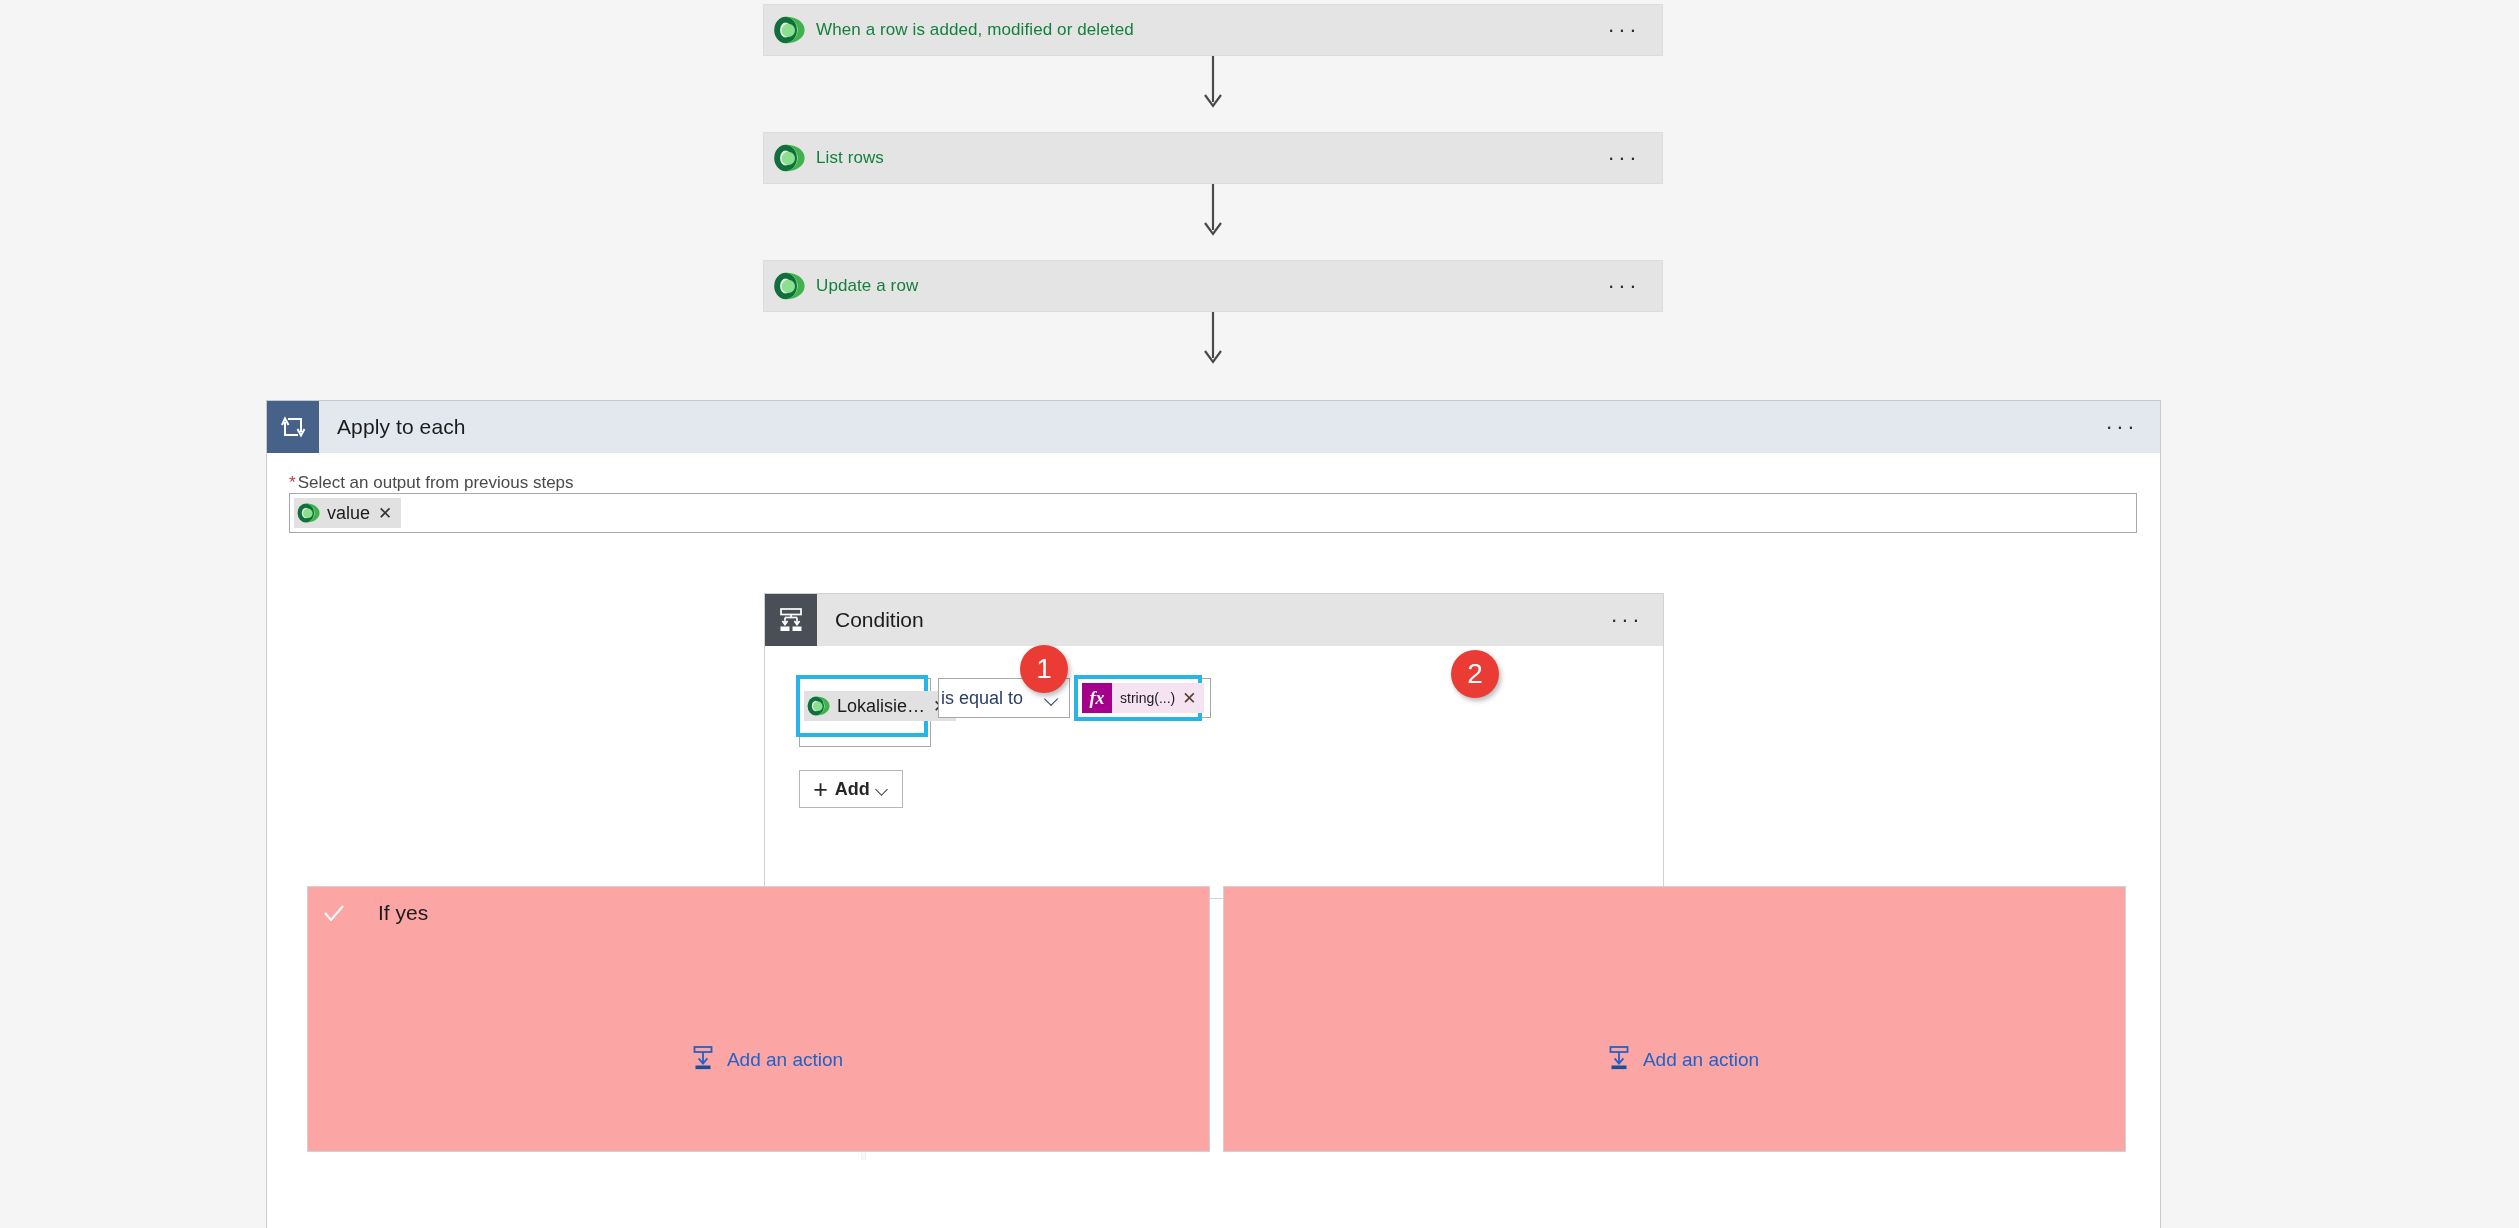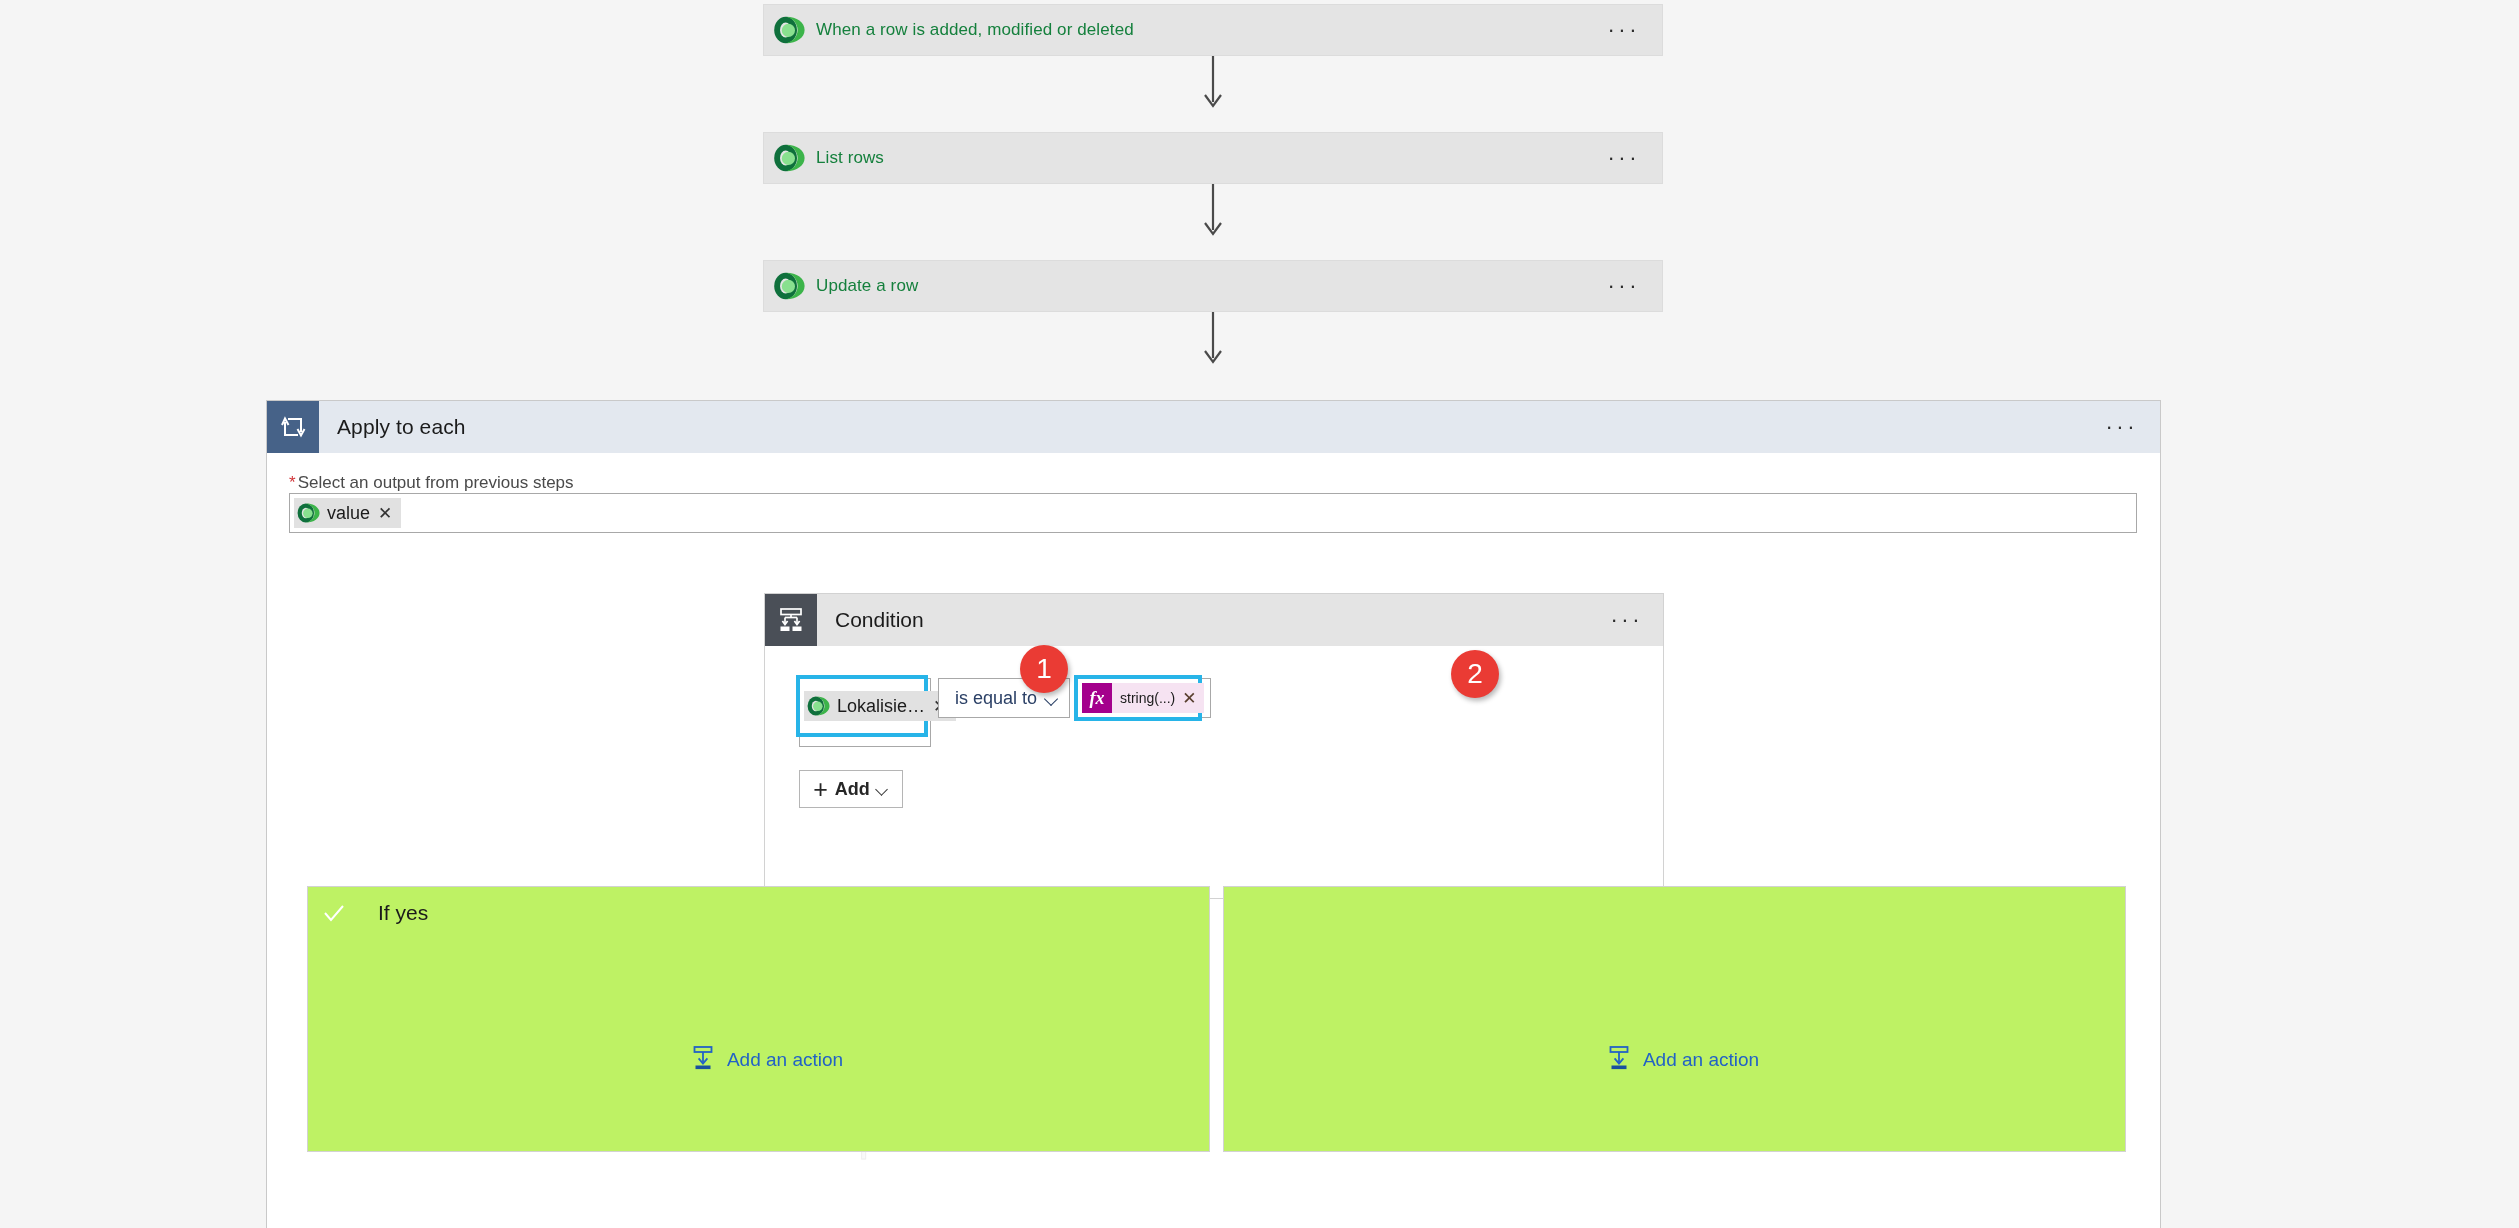--- a/index.html
+++ b/index.html
@@ -189,21 +189,21 @@
     left: -3px; top: -3px;
     width: 132px; height: 62px;
   }
   .cell-op {
     position: absolute;
     left: 139px; top: 0;
     width: 132px; height: 40px;
     background: #fff;
     border: 1px solid #a8a8a8;
     display: flex; align-items: center;
-    padding: 0 10px 0 16px;
+    padding: 0 10px 0 2px;
   }
   .op-text { font-size: 18px; color: #2b4066; }
   .chev {
     margin-left: auto;
     width: 13px; height: 8px;
     position: relative;
   }
   .chev::before {
     content: ""; position: absolute; left: 0; top: 0;
     width: 9px; height: 9px;
@@ -285,21 +285,21 @@
     box-shadow: 2px 3px 5px rgba(0,0,0,0.28);
     font-family: "Liberation Sans", sans-serif;
     z-index: 40;
   }
   #badge-1 { left: 1020px; top: 645px; }
   #badge-2 { left: 1451px; top: 650px; }
 
   
   .branch {
     position: absolute;
-    background: #bef264;
+    background: #fca5a5;
     border: 1px solid #d2d2d2;
     width: 903px; height: 266px;
   }
 
   .branch-header { display: flex; align-items: stretch; height: 52px; }
   .branch-icon-box {
     width: 52px; flex: 0 0 52px;
     display: flex; align-items: center; justify-content: center;
   }
   .branch-title {

